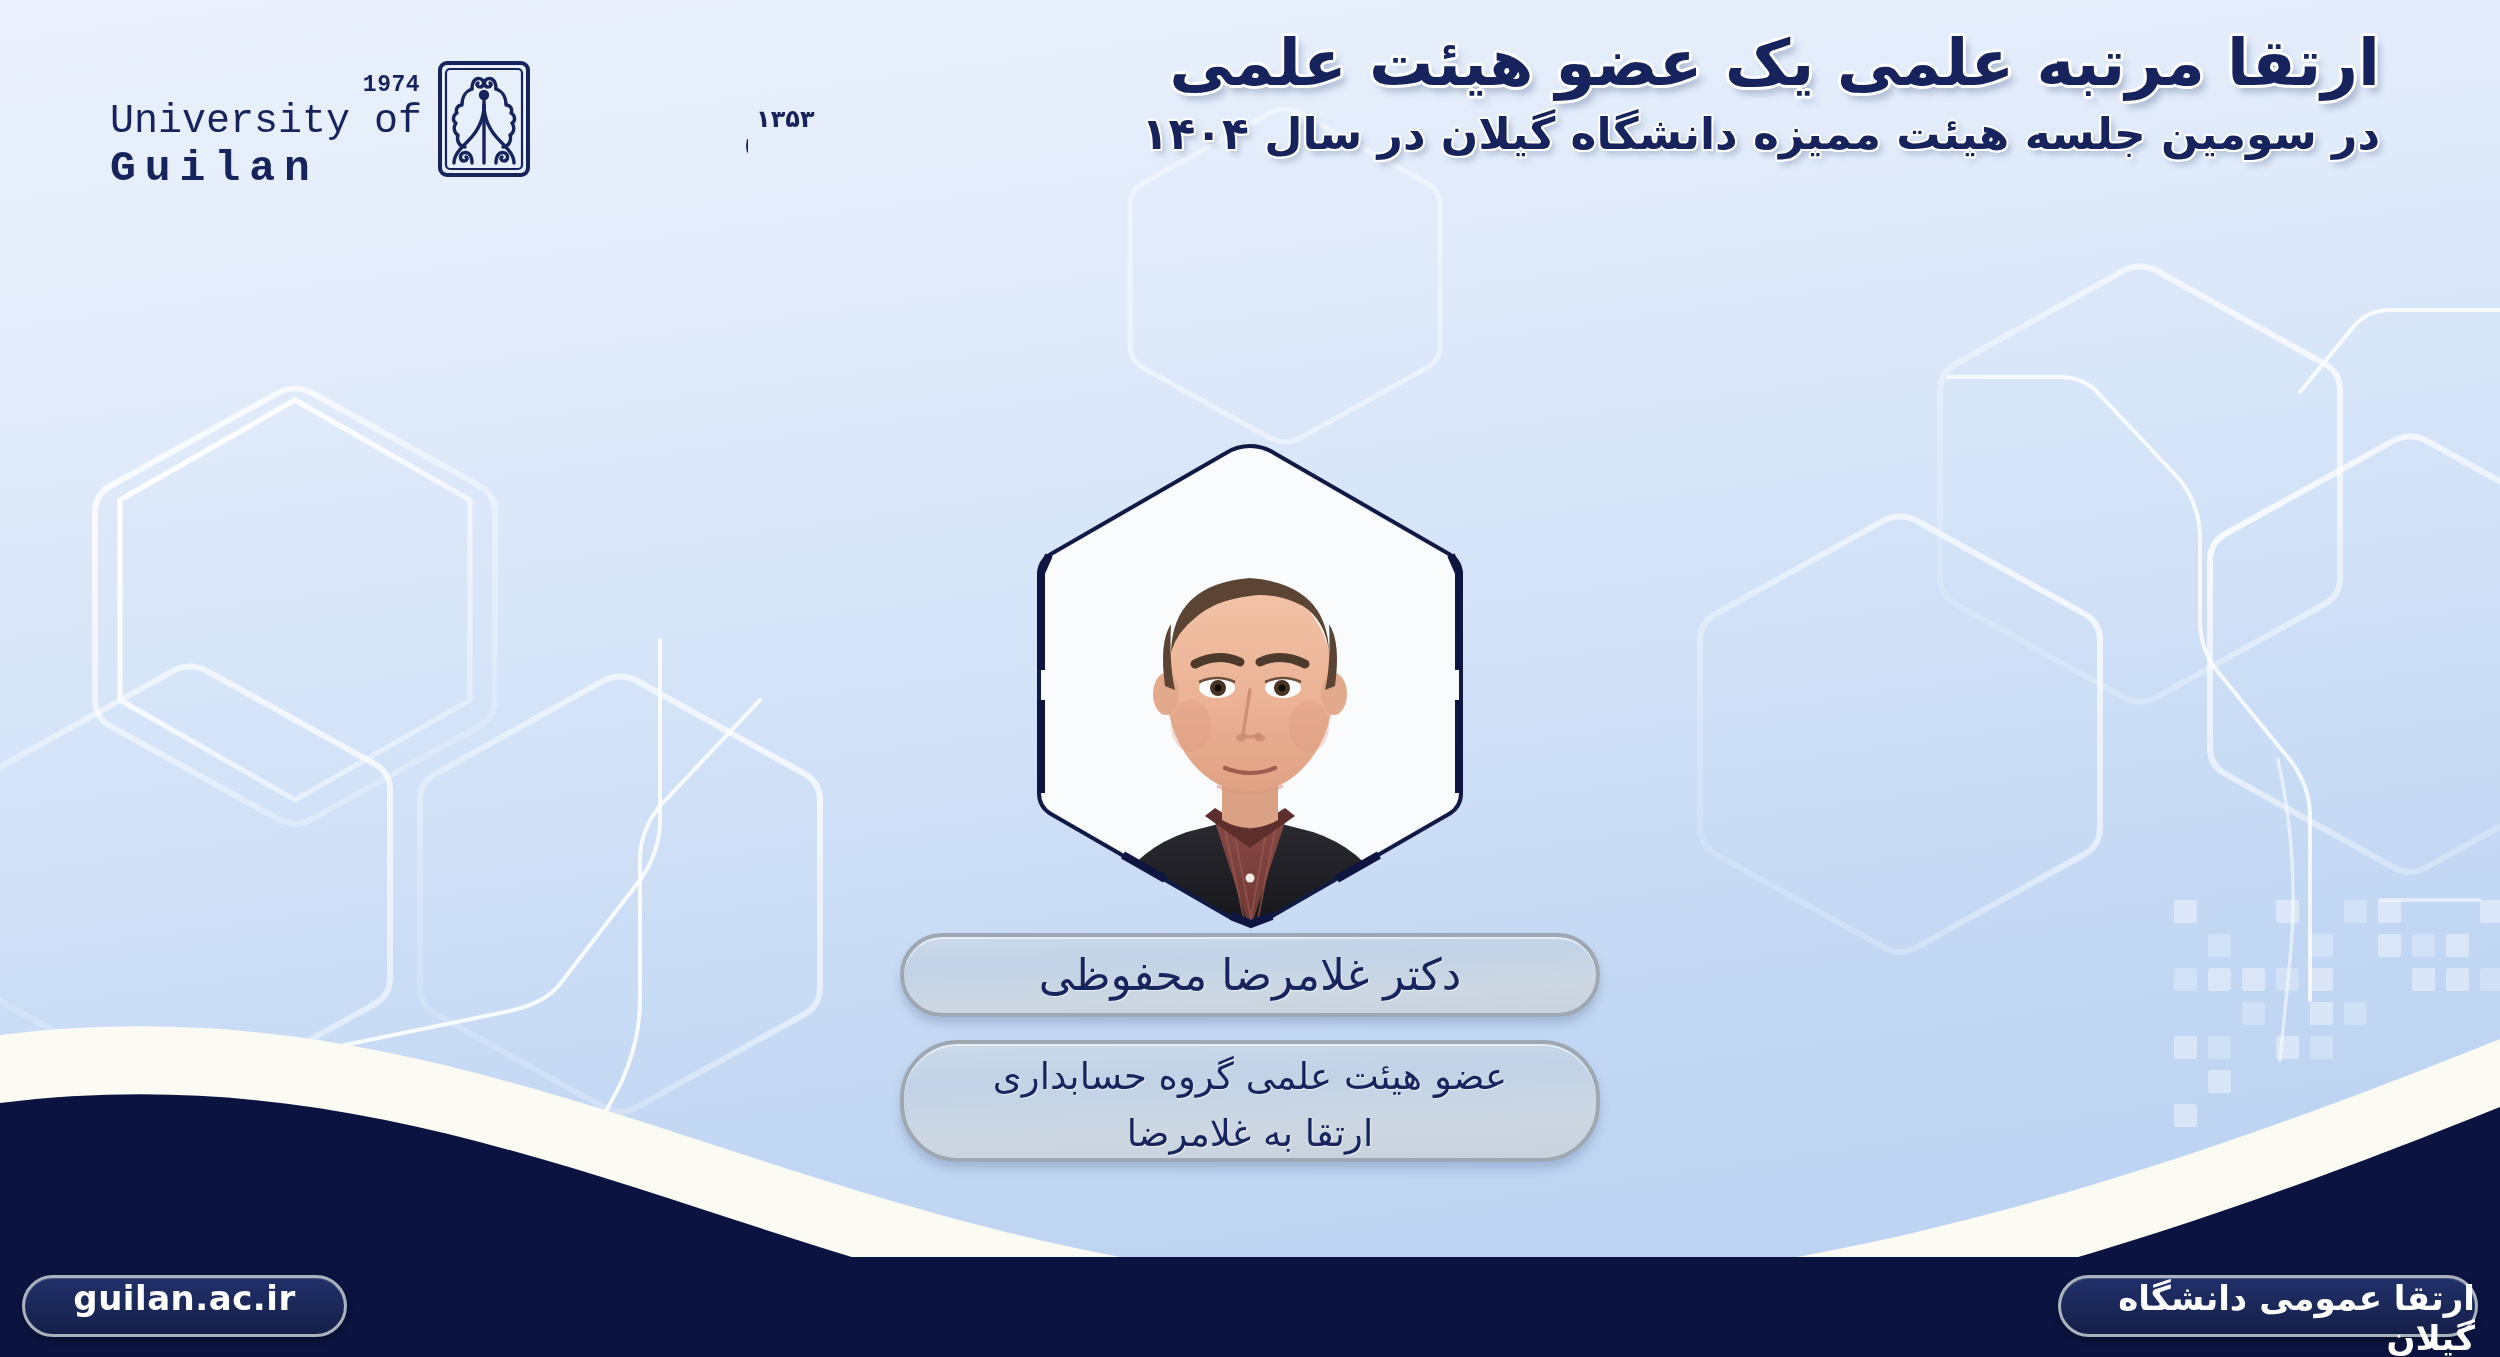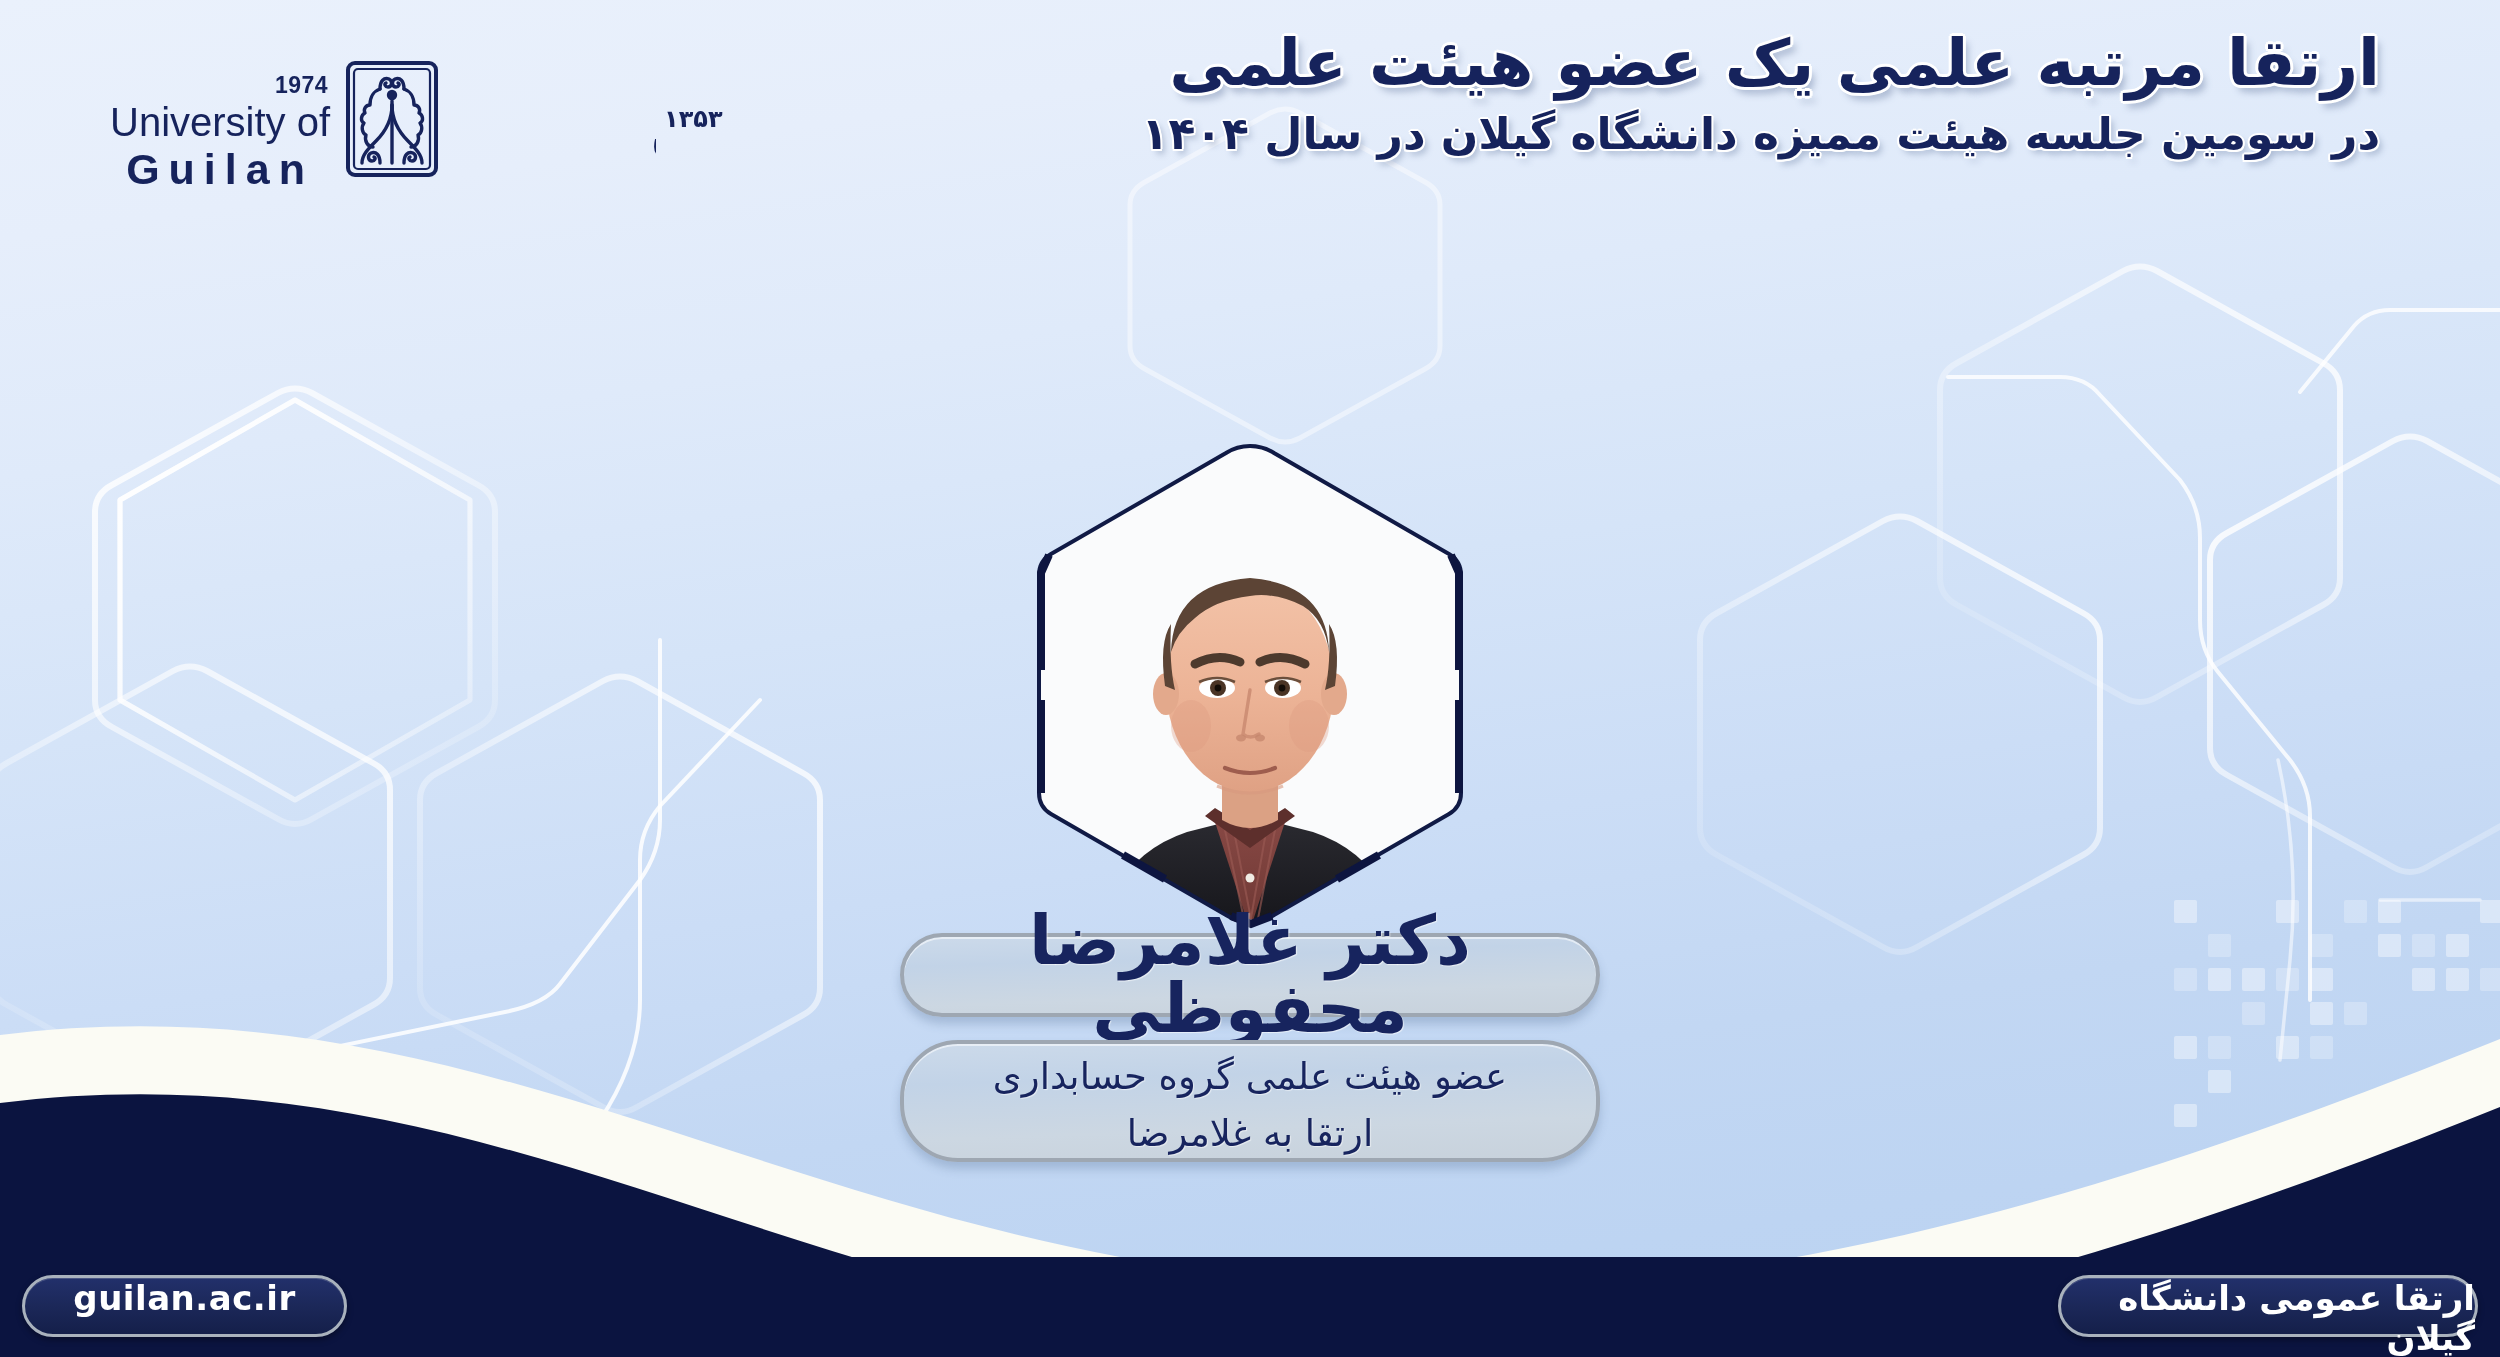--- a/index.html
+++ b/index.html
@@ -43,22 +43,22 @@
   
   .header { position:absolute; top:0; left:0; width:2500px; height:230px; }
 
   
   .logo {
     position:absolute; top:46px; left:110px;
     display:flex; align-items:center; gap:0px;
     direction:ltr;
   }
   .logo-en {
-    text-align:center; color:#16235c;
-    font-family:Liberation Sans, sans-serif;
+    text-align:left; color:#16235c;
+    font-family:Liberation Mono, monospace;
     position:relative; padding-right:8px;margin-top:28px;
   }
   .logo-en .yr-en {
     position:absolute; top:-2px; right:10px;
     font-size:23px; font-weight:700; letter-spacing:.5px;
   }
   .logo-en .l1 { font-size:40px; font-weight:400; line-height:48px; margin-top:24px; }
   .logo-en .l2 { font-size:43px; font-weight:700; letter-spacing:9px; line-height:46px; }
   .emblem { width:96px; height:120px; margin:0 6px; flex:0 0 auto; }
   .logo-fa {
@@ -114,21 +114,21 @@
     background:linear-gradient(178deg,#ccdaea 0%,#c2d3e7 30%,#ccd7e2 70%,#c8d2dc 100%);
     box-shadow:0 7px 10px rgba(70,95,135,.26), inset 0 2px 0 rgba(255,255,255,.55);
     display:flex; align-items:center; justify-content:center;
     direction:rtl; text-align:center;
   }
   .plate-name {
     top:933px; width:700px; height:84px;
     border-radius:44px;
   }
   .plate-name .txt {
-    font-size:68px; font-weight:700; color:#17245e;
+    font-size:44px; font-weight:400; color:#17245e;
     letter-spacing:0px; line-height:1;
     text-shadow:1px 1px 1px rgba(255,255,255,.6);
   }
   .plate-detail {
     top:1040px; width:700px; height:122px;
     border-radius:58px; flex-direction:column; gap:4px;
   }
   .plate-detail .txt {
     font-size:37px; font-weight:400; color:#17245e;
     line-height:1.22;

